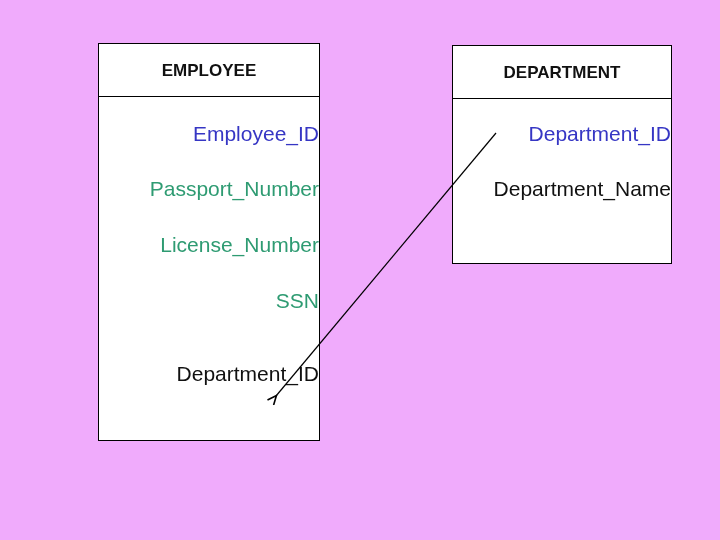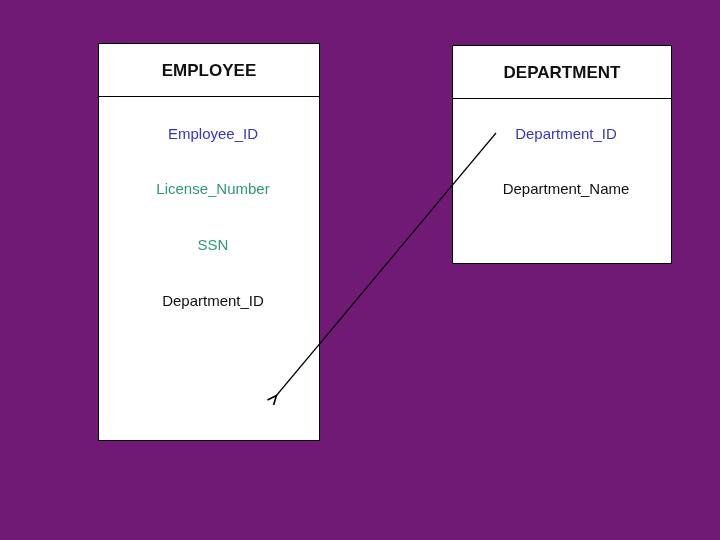--- a/index.html
+++ b/index.html
@@ -2,21 +2,21 @@
 <html><head>
 <meta charset="utf-8">
 <style>
   * { margin: 0; padding: 0; box-sizing: border-box; }
   html, body { background: #ffffff; }
   body { font-family: "Liberation Sans", sans-serif; }
   .canvas {
     position: relative;
     width: 720px;
     height: 540px;
-    background: #701a75;
+    background: #f0abfc;
     overflow: hidden;
   }
   .entity {
     position: absolute;
     border: 1.5px solid #000000;
     background: #ffffff;
   }
   .entity-employee { left: 98px; top: 43px; width: 222px; height: 398px; }
   .entity-department { left: 452px; top: 45px; width: 220px; height: 219px; padding-left: 48px; }
   .entity-header {
@@ -28,22 +28,22 @@
     font-weight: bold;
     font-size: 17px;
     color: #111111;
     border-bottom: 1.5px solid #000000;
   }
   .attr {
     position: absolute;
     left: 8px; right: 0;
     height: 20px;
     line-height: 20px;
-    text-align: center;
-    font-size: 15px;
+    text-align: right;
+    font-size: 21px;
     color: #111111;
     white-space: nowrap;
   }
   
   .entity-employee .attr:nth-of-type(2) { top: 80px; }
   .entity-employee .attr:nth-of-type(3) { top: 135px; }
   .entity-employee .attr:nth-of-type(4) { top: 191px; }
   .entity-employee .attr:nth-of-type(5) { top: 247px; }
   .entity-employee .attr:nth-of-type(6) { top: 300px; margin-top: 20px; }
   .entity-employee .attr:nth-of-type(7) { top: 351px; }
@@ -58,20 +58,21 @@
   }
 </style>
 </head>
 <body>
 
 <div class="canvas">
 
   <div class="entity entity-employee">
     <div class="entity-header">EMPLOYEE</div>
     <div class="attr" style="color: rgb(54, 54, 196);">Employee_ID</div>
+    <div class="attr" style="color: rgb(46, 155, 114);">Passport_Number</div>
     <div class="attr" style="color: rgb(46, 155, 114);">License_Number</div>
     <div class="attr" style="color: rgb(46, 155, 114);">SSN</div>
     <div class="attr" style="color: rgb(17, 17, 17);">Department_ID</div>
   </div>
 
   <div class="entity entity-department">
     <div class="entity-header">DEPARTMENT</div>
     <div class="attr" style="color: rgb(54, 54, 196);">Department_ID</div>
     <div class="attr" style="color: rgb(17, 17, 17);">Department_Name</div>
   </div>

